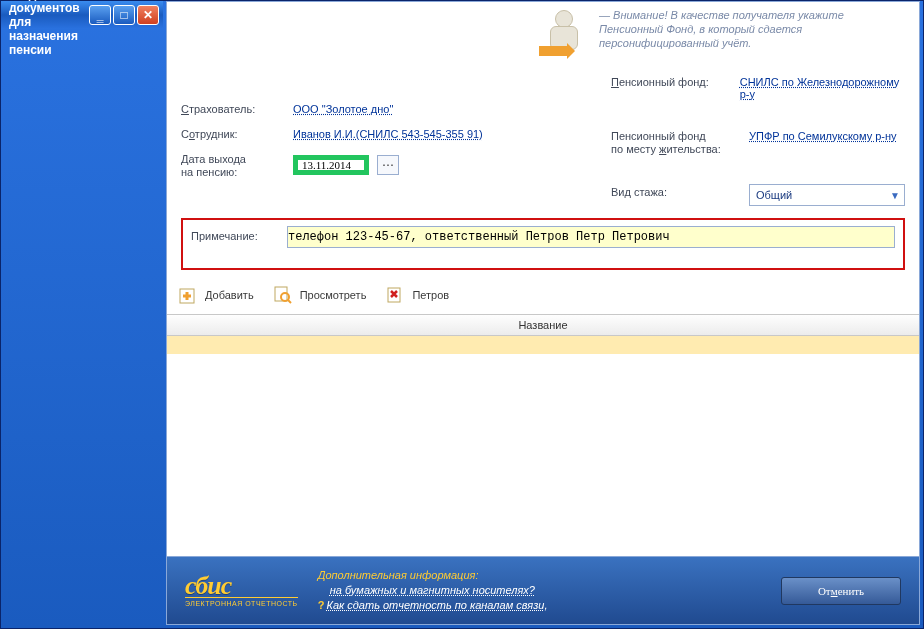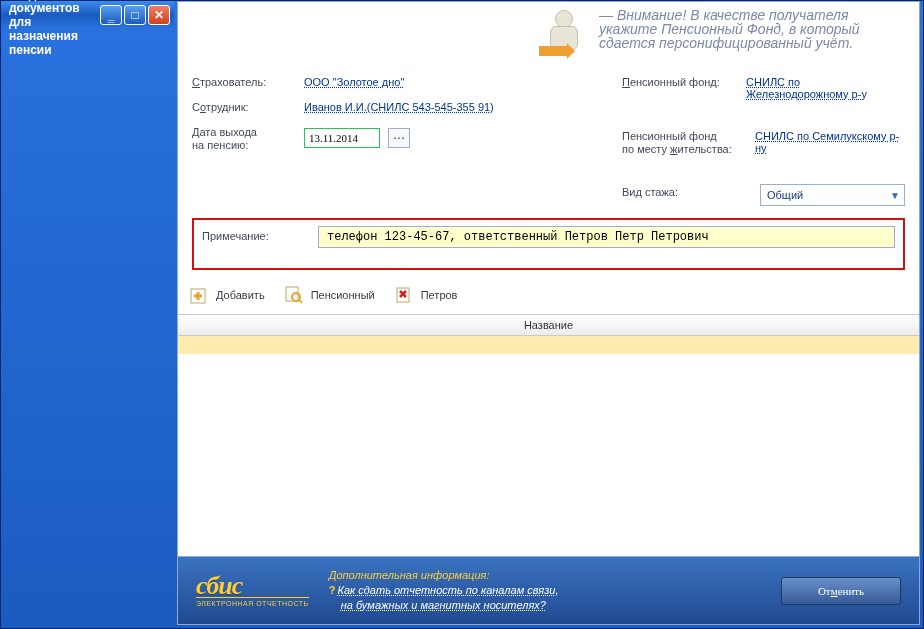--- a/index.html
+++ b/index.html
@@ -77,91 +77,91 @@
   }
   .hint-arrow:after {
     content:""; position:absolute; right:-8px; top:-3px;
     border-left:8px solid #f0a030;
     border-top:8px solid transparent;
     border-bottom:8px solid transparent;
   }
   .hint-text {
     color:#7a8aa8;
     font-style:italic;
-    font-size:14px;
+    font-size:11px;
     line-height:14px;
     width:300px;
   }
   .form-area {
     padding: 10px 14px 6px 14px;
     display:flex;
     gap: 40px;
     color:#333;
   }
   .col { display:flex; flex-direction:column; gap:10px; }
-  .col.left { width:390px; }
+  .col.left { width:390px;justify-content:center; }
   .col.right { flex:1;gap:28px; }
   .row { display:flex; align-items:flex-start; gap:8px; }
   .label {
     width:104px;
     color:#404858;
     padding-top:2px;
     line-height:13px;
   }
   .label .u { text-decoration: underline; }
   .linkval {
     color:#003399;
     text-decoration: underline dotted #003399;
     cursor:pointer;
     padding-top:2px;
   }
   .date-input {
     width:76px; height:20px;
-    border:1px solid #22c55e;
+    border:5px solid #22c55e;
     padding:2px 4px;
     font: 11px Tahoma;
   }
   .icon-btn {
     width:22px;height:20px;
     border:1px solid #9aaed0;
     background:#f6f8fc;
     display:inline-flex;align-items:center;justify-content:center;
     cursor:pointer;
     font-size:12px;
     color:#333;
   }
   .select-box {
-    width:145px;height:22px;
+    width:156px;height:22px;
     border:1px solid #9aaed0;
     background:#fff;
     display:flex;align-items:center;
     padding:0 4px 0 6px;
     cursor:pointer;
     color:#1a3a80;
   }
   .select-box .arrow {
     margin-left:auto; color:#3a6ac0;font-size:10px;
   }
   .notes-wrap {
     margin: 6px 14px 10px 14px;
   }
   .notes-highlight {
     border:2px solid #d01010;
     padding: 6px 8px 20px 8px;
     display:flex;
-    gap:20px;
+    gap:0;
   }
   .notes-highlight .label { width:96px; padding-top:4px;}
   .note-input {
     flex:1;
     height:22px;
     border:1px solid #9aaed0;
     background:#ffffcc;
     font: 12px "Courier New", monospace;
-    padding:2px 8px;
+    padding:2px 0;
     color:#000;
   }
   .toolbar {
     display:flex;
     gap:18px;
     padding:4px 10px 8px 10px;
     align-items:center;
   }
   .tb-btn {
     display:flex;align-items:center;gap:6px;
@@ -285,21 +285,21 @@
           <div class="icon-btn">⋯</div>
         </div>
       </div>
       <div class="col right">
         <div class="row">
           <div class="label" style="width:130px"><span class="u">П</span>енсионный фонд:</div>
           <div class="linkval">СНИЛС по Железнодорожному р-у</div>
         </div>
         <div class="row">
           <div class="label" style="width:130px">Пенсионный фонд<br>по месту <span class="u">ж</span>ительства:</div>
-          <div class="linkval">СНИЛС по Семилукскому р-ну</div>
+          <div class="linkval">УПФР по Семилукскому р-ну</div>
         </div>
         <div class="row" style="">
           <div class="label" style="width:130px">Вид стажа:</div>
           <div class="select-box">
             <span>Общий</span>
             <span class="arrow">▼</span>
           </div>
         </div>
       </div>
     </div>
@@ -322,21 +322,21 @@
         <span>Добавить</span>
       </div>
       <div class="tb-btn">
         <span class="tb-icon view">
           <svg width="20" height="20" viewBox="0 0 20 20">
               <rect x="2" y="2" width="12" height="14" fill="#fff" stroke="#bfa860"></rect>
               <circle cx="12" cy="12" r="4" fill="none" stroke="#f0a030" stroke-width="2"></circle>
               <path d="M15 15l3 3" stroke="#f0a030" stroke-width="2"></path>
             </svg>
         </span>
-        <span>Пенсионный</span>
+        <span>Просмотреть</span>
       </div>
       <div class="tb-btn">
         <span class="tb-icon del">
           <svg width="20" height="20" viewBox="0 0 20 20">
               <rect x="3" y="3" width="12" height="14" fill="#fff" stroke="#bfa860"></rect>
               <path d="M6 6l6 6M12 6l-6 6" stroke="#d02020" stroke-width="2.5"></path>
             </svg>
         </span>
         <span>Петров</span>
       </div>
@@ -349,22 +349,22 @@
       <div class="grid-row0"></div>
     </div>
 
     <div class="footer">
       <div class="logo">
         <div class="name">сбис</div>
         <div class="sub">ЭЛЕКТРОННАЯ ОТЧЕТНОСТЬ</div>
       </div>
       <div class="footer-info">
         <div class="title">Дополнительная информация:</div>
+        <div style="padding-left:12px;"><span style="text-decoration:underline dotted;cursor:pointer;">на бумажных и магнитных носителях?</span></div>
         <div><span class="q">?</span><span style="text-decoration:underline dotted;cursor:pointer;">Как сдать отчетность по каналам связи,</span></div>
-        <div style="padding-left:12px;"><span style="text-decoration:underline dotted;cursor:pointer;">на бумажных и магнитных носителях?</span></div>
       </div>
       <div class="footer-actions">
         <div class="btn">
             <span>От<span class="u">м</span>енить</span>
           </div>
       </div>
     </div>
 
   </div>
 </div>

